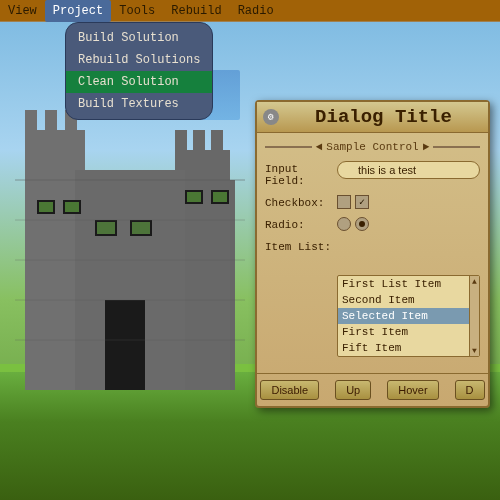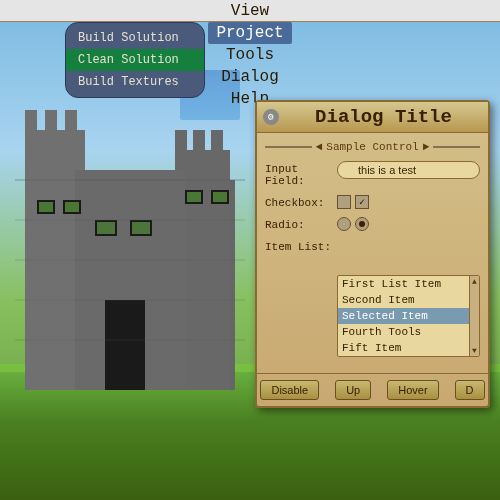--- a/index.html
+++ b/index.html
@@ -7,24 +7,24 @@
 
     
     #bg {
       position: absolute; top: 0; left: 0; width: 500px; height: 500px;
       background: linear-gradient(180deg, #7ab8e0 0%, #a8d4f0 30%, #88c060 60%, #5a9030 100%);
     }
 
     
     #menubar {
       position: absolute; top: 0; left: 0; width: 500px; height: 22px;
-      background: #e5e5e5;
+      background: #a16207;
       display: flex; align-items: center;
       border-bottom: 1px solid #a08050;
-      font-size: 16px; color: #2a1a00; flex-direction: column;
+      font-size: 12px; color: #2a1a00;
     }
     .menu-item {
       padding: 2px 8px; cursor: pointer; height: 22px; display: flex; align-items: center;
     }
     .menu-item.active {
       background: #4a6a9a; color: white; border-radius: 2px;
     }
 
     
     #dropdown {
@@ -202,26 +202,27 @@
   <line x1="0" y1="240" x2="230" y2="240" stroke="#555" stroke-width="1" opacity="0.3"></line>
 </svg>
 
 <div style="position:absolute;top:70px;left:180px;width:60px;height:50px;
             background:linear-gradient(180deg,#5090d0,#60a8e0);opacity:0.7;border-radius:2px;"></div>
 
 <div id="menubar">
   <div class="menu-item">View</div>
   <div class="menu-item active">Project</div>
   <div class="menu-item">Tools</div>
-  <div class="menu-item">Dialog</div>
-  <div class="menu-item">Help</div>
+  <div class="menu-item">Rebuild</div>
+  <div class="menu-item">Radio</div>
 </div>
 
 <div id="dropdown">
   <div class="dropdown-item">Build Solution</div>
+  <div class="dropdown-item">Rebuild Solutions</div>
   <div class="dropdown-item highlighted">Clean Solution</div>
   <div class="dropdown-item">Build Textures</div>
 </div>
 
 <div id="dialog">
   <div id="dialog-titlebar">
     <div id="dialog-icon">⚙</div>
     <div id="dialog-title">Dialog Title</div>
   </div>
 
@@ -258,21 +259,21 @@
       </div>
     </div>
 
     <div class="form-row">
       <div class="form-label">Item List:</div>
       <div class="form-control" style="position:relative;margin-top:36px;">
         <div class="list-box">
           <div class="list-item">First List Item</div>
           <div class="list-item">Second Item</div>
           <div class="list-item selected">Selected Item</div>
-          <div class="list-item">Fourth Tools</div>
+          <div class="list-item">First Item</div>
           <div class="list-item">Fift Item</div>
           <div class="list-scrollbar">
             <span class="scroll-arrow">▲</span>
             <div style="flex:1;"></div>
             <span class="scroll-arrow">▼</span>
           </div>
         </div>
       </div>
     </div>
 

